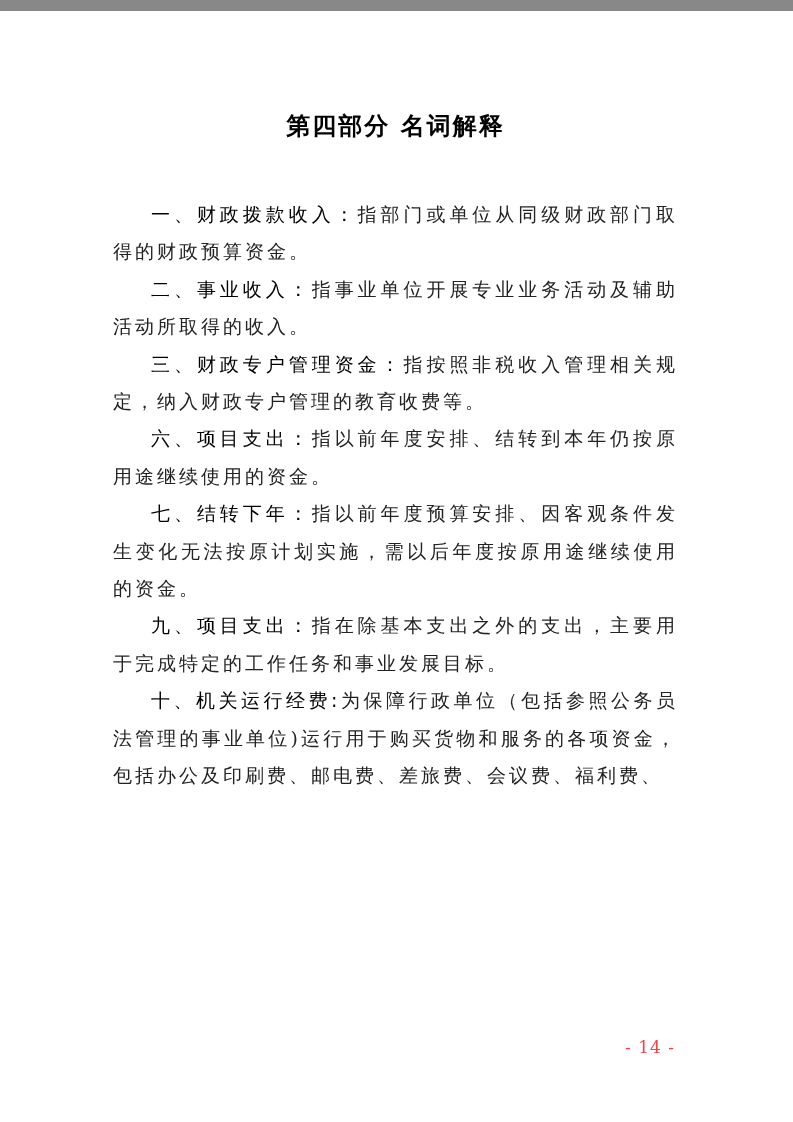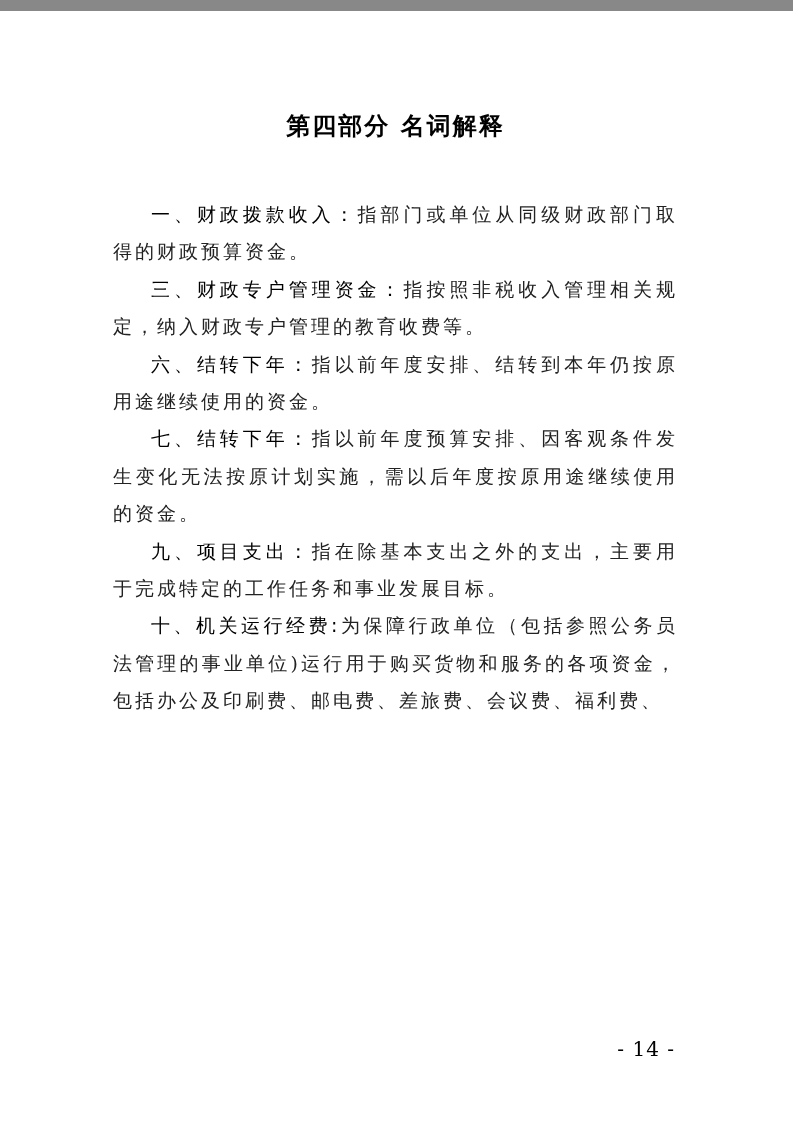--- a/index.html
+++ b/index.html
@@ -46,36 +46,37 @@
   .term-label {
     font-family: "DejaVu Sans", "Liberation Sans", sans-serif;
     font-weight: normal;
     color: #000000;
   }
   .page-number {
     position: absolute;
     top: 1026px;
     right: 118px;
     font-family: "DejaVu Serif", "Liberation Serif", serif;
-    font-size: 20px;
+    font-size: 17px;
     letter-spacing: 1px;
-    color: #000000;
+    color: #ef4444;
   }
 </style>
 </head>
 <body>
 
 <div class="page">
 
   <h1 class="doc-title">第四部分 名词解释</h1>
 
   <div class="terms">
       <p class="term-para"><span class="term-label">一、财政拨款收入：</span><span class="term-def">指部门或单位从同级财政部门取得的财政预算资金。</span></p>
+      <p class="term-para"><span class="term-label">二、事业收入：</span><span class="term-def">指事业单位开展专业业务活动及辅助活动所取得的收入。</span></p>
       <p class="term-para"><span class="term-label">三、财政专户管理资金：</span><span class="term-def">指按照非税收入管理相关规定，纳入财政专户管理的教育收费等。</span></p>
-      <p class="term-para"><span class="term-label">六、结转下年：</span><span class="term-def">指以前年度安排、结转到本年仍按原用途继续使用的资金。</span></p>
+      <p class="term-para"><span class="term-label">六、项目支出：</span><span class="term-def">指以前年度安排、结转到本年仍按原用途继续使用的资金。</span></p>
       <p class="term-para"><span class="term-label">七、结转下年：</span><span class="term-def">指以前年度预算安排、因客观条件发生变化无法按原计划实施，需以后年度按原用途继续使用的资金。</span></p>
       <p class="term-para"><span class="term-label">九、项目支出：</span><span class="term-def">指在除基本支出之外的支出，主要用于完成特定的工作任务和事业发展目标。</span></p>
       <p class="term-para"><span class="term-label">十、机关运行经费:</span><span class="term-def">为保障行政单位（包括参照公务员法管理的事业单位)运行用于购买货物和服务的各项资金，包括办公及印刷费、邮电费、差旅费、会议费、福利费、</span></p>
     </div>
 
   <div class="page-number">- 14 -</div>
 
 </div>
 
 </body></html>

